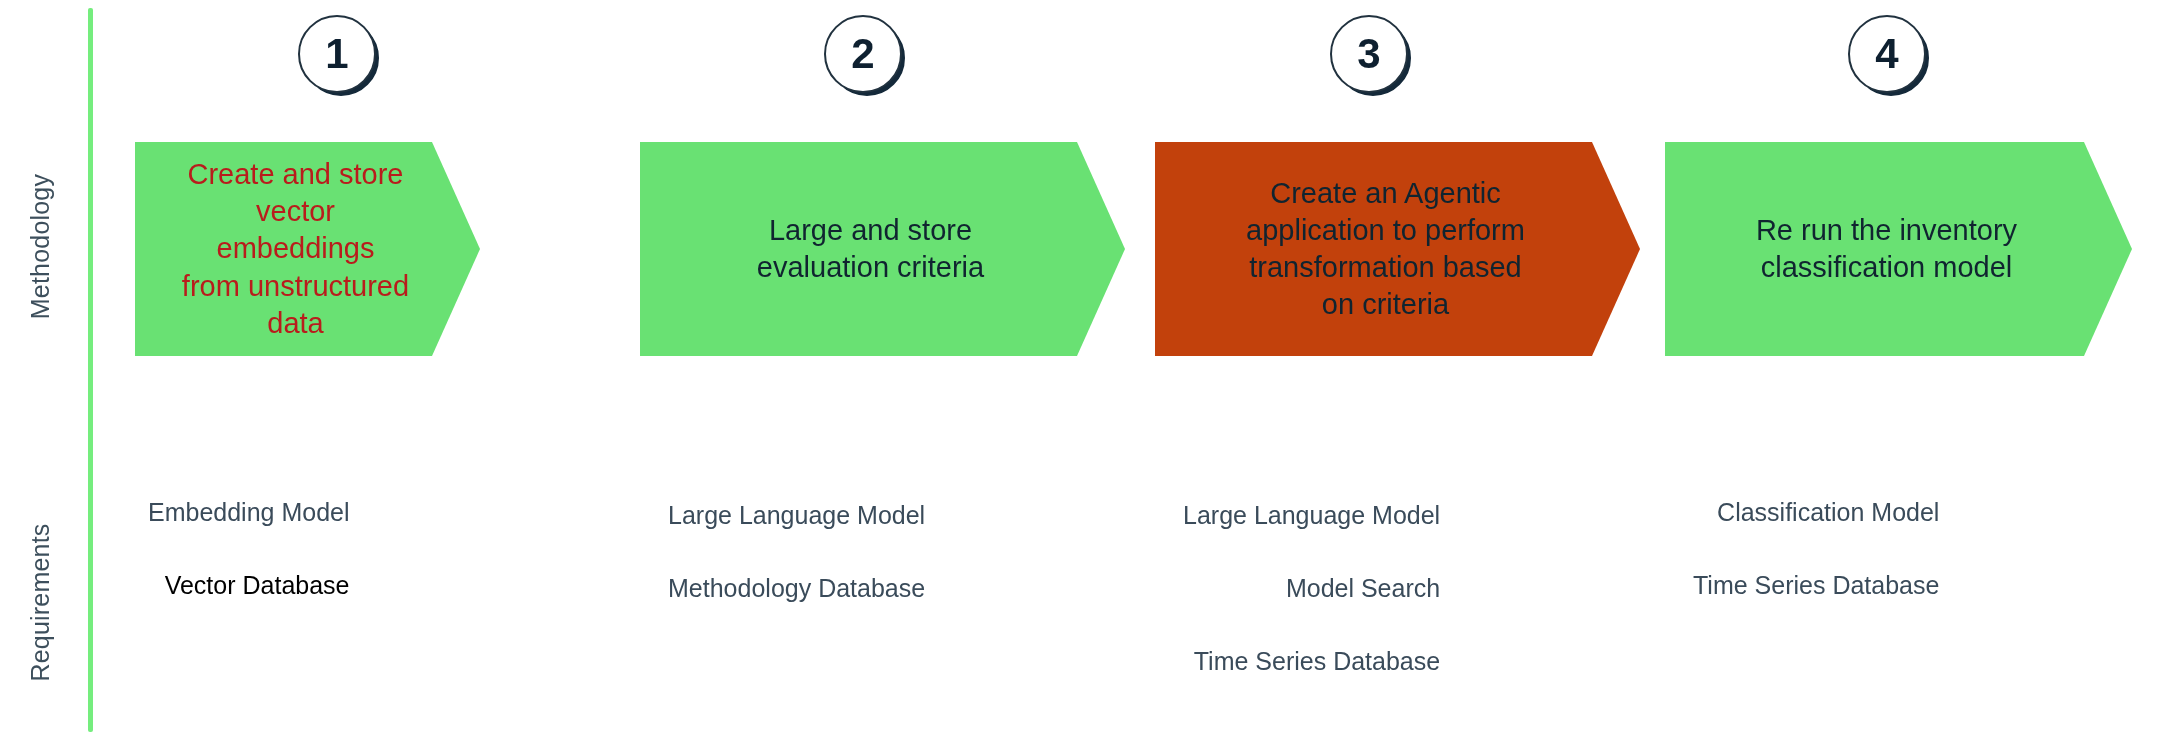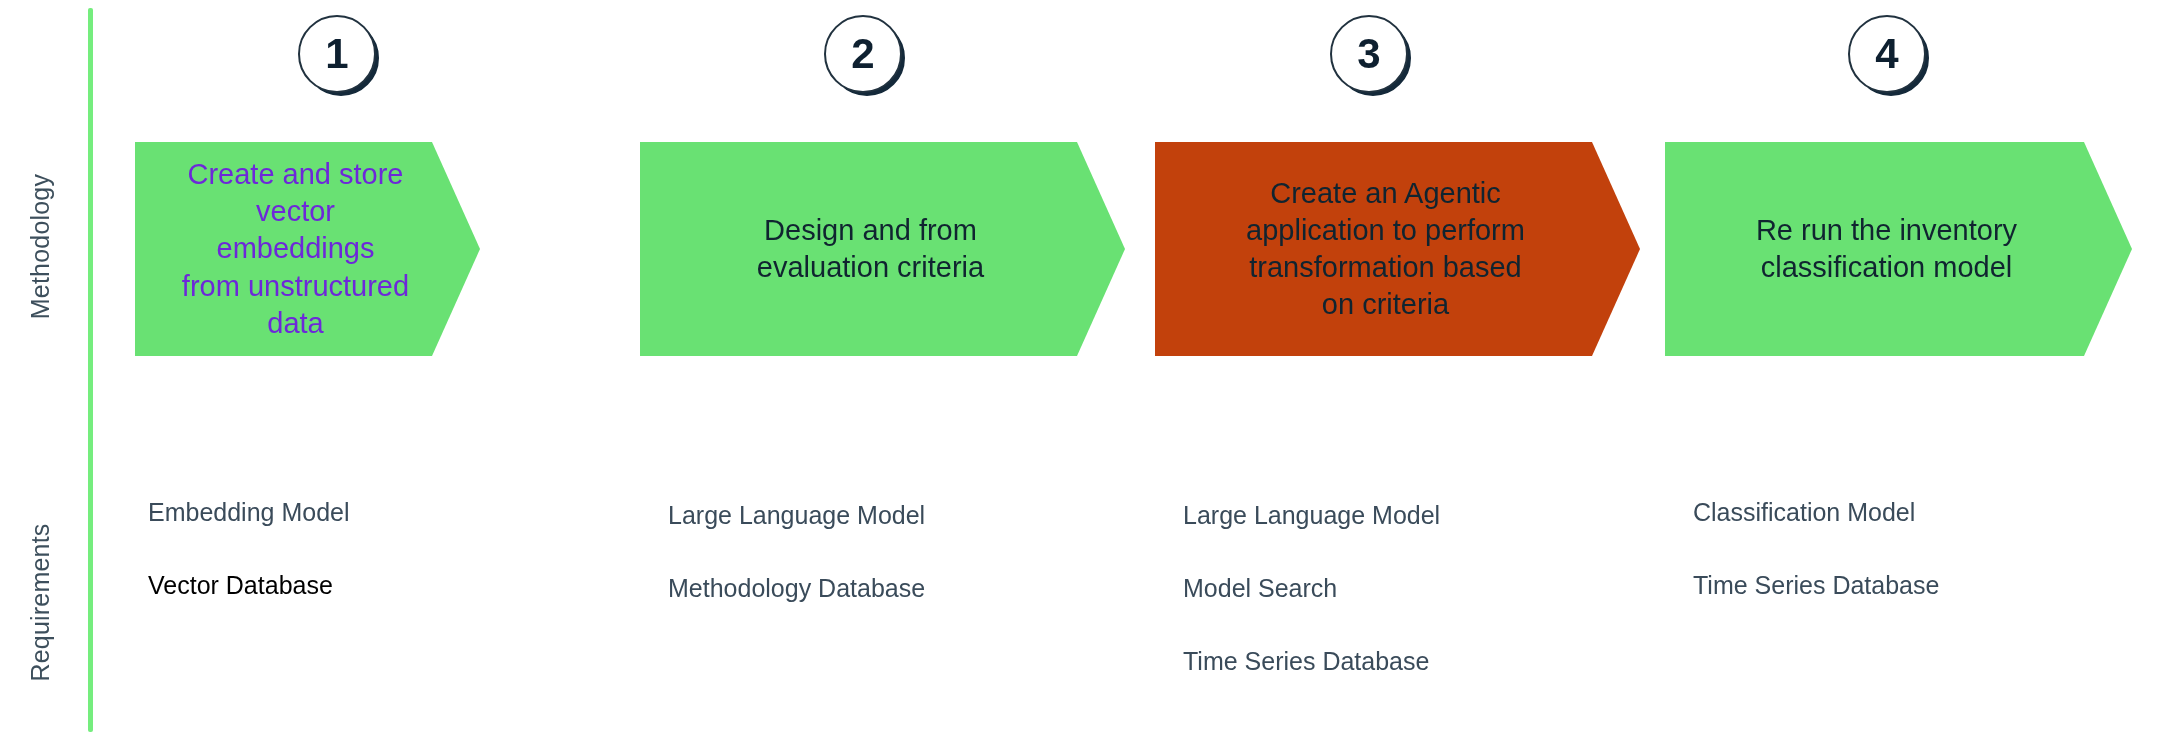--- a/index.html
+++ b/index.html
@@ -129,59 +129,60 @@
   .req-list {
     position: absolute;
     top: 500px;
   }
   .req-item {
     color: #3a4b5a;
     font-size: 25px;
     line-height: 1;
     margin-bottom: 48px;
     white-space: nowrap;
+    text-align: right;
   }
 </style>
 </head>
 <body>
 
 <div id="canvas">
 
   <div class="axis-line" style="background: rgb(117, 237, 126);"></div>
 
   <div class="row-label methodology">Methodology</div>
 
   <div class="row-label requirements">Requirements</div>
 
   <div class="column">
     <div class="badge" style="left: 298px;">
       <div class="ring-shadow" style="border-color: rgb(20, 41, 58);"></div>
       <div class="ring" style="border-color: rgb(33, 50, 63);"></div>
       <div class="num">1</div>
     </div>
     <div class="chevron" style="left: 135px; width: 345px; background: rgb(105, 225, 115);">
-      <span class="step-text" style="color: #6d28d9;">Create and store
+      <span class="step-text" style="color: #b91c1c;">Create and store
 vector embeddings
 from unstructured
 data</span>
     </div>
     <div class="req-list" style="left: 148px; top: 500px;">
       <div class="req-item" style="color: rgb(58, 75, 90);">Embedding Model</div>
       <div class="req-item" style="color: #000000;">Vector Database</div>
     </div>
   </div>
 
   <div class="column">
     <div class="badge" style="left: 824px;">
       <div class="ring-shadow" style="border-color: rgb(20, 41, 58);"></div>
       <div class="ring" style="border-color: rgb(33, 50, 63);"></div>
       <div class="num">2</div>
     </div>
     <div class="chevron" style="left: 640px; width: 485px; background: rgb(105, 225, 115);">
-      <span class="step-text" style="color: rgb(16, 36, 48);">Design and from
+      <span class="step-text" style="color: rgb(16, 36, 48);">Large and store
 evaluation criteria</span>
     </div>
     <div class="req-list" style="left: 668px; top: 503px;">
       <div class="req-item" style="color: rgb(58, 75, 90);">Large Language Model</div>
       <div class="req-item" style="color: rgb(58, 75, 90);">Methodology Database</div>
     </div>
   </div>
 
   <div class="column">
     <div class="badge" style="left: 1330px;">

